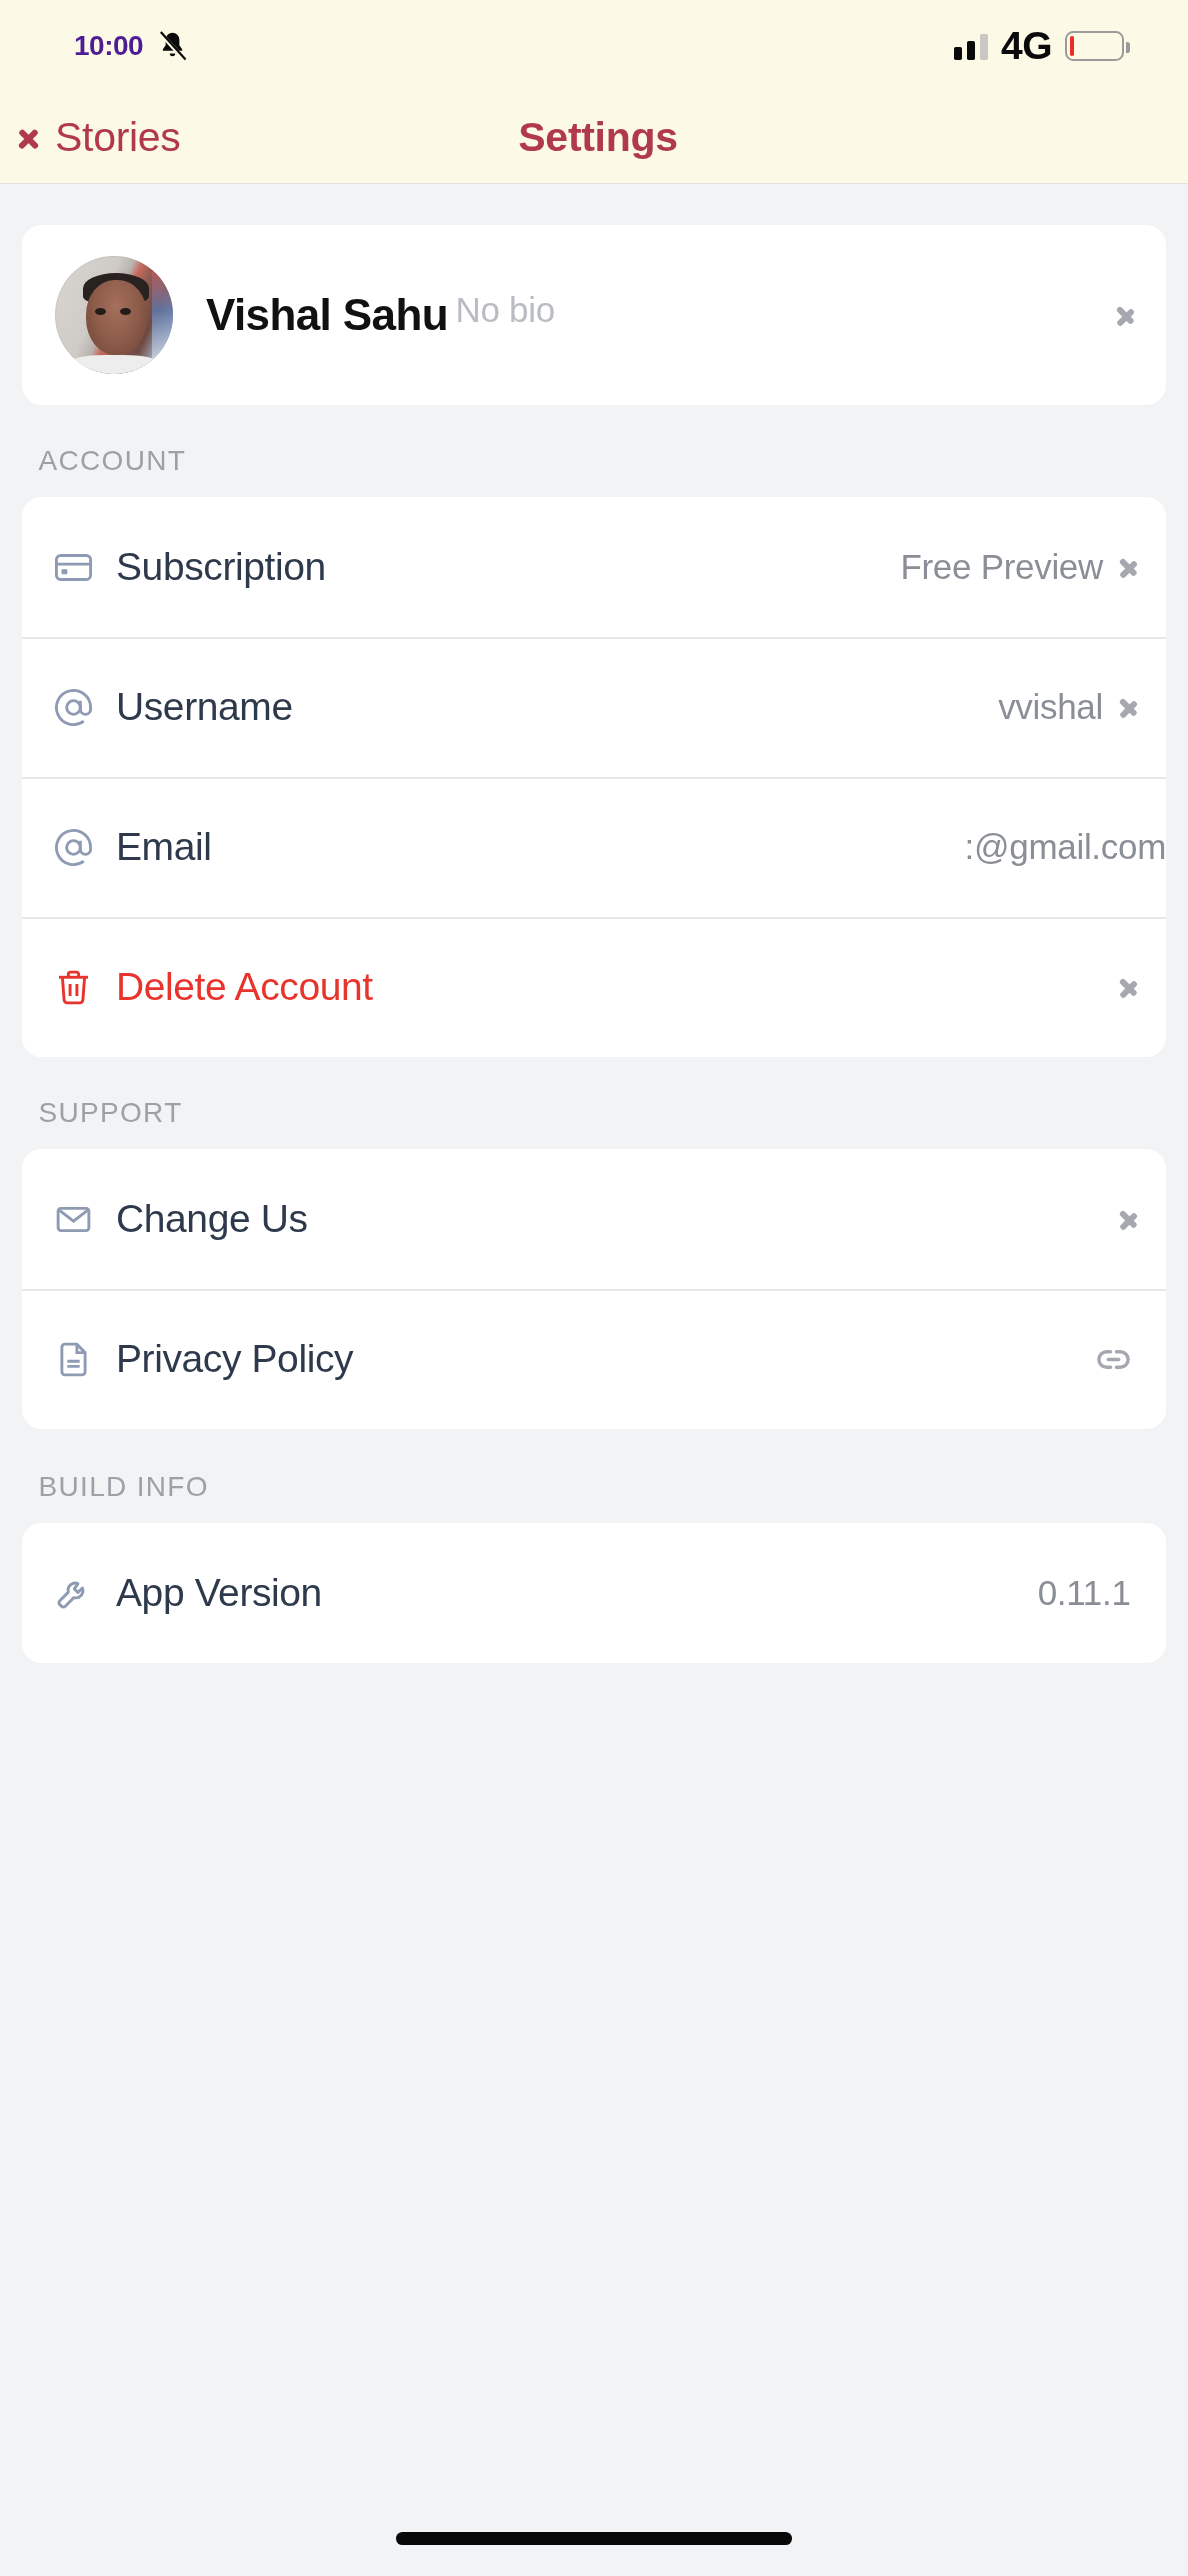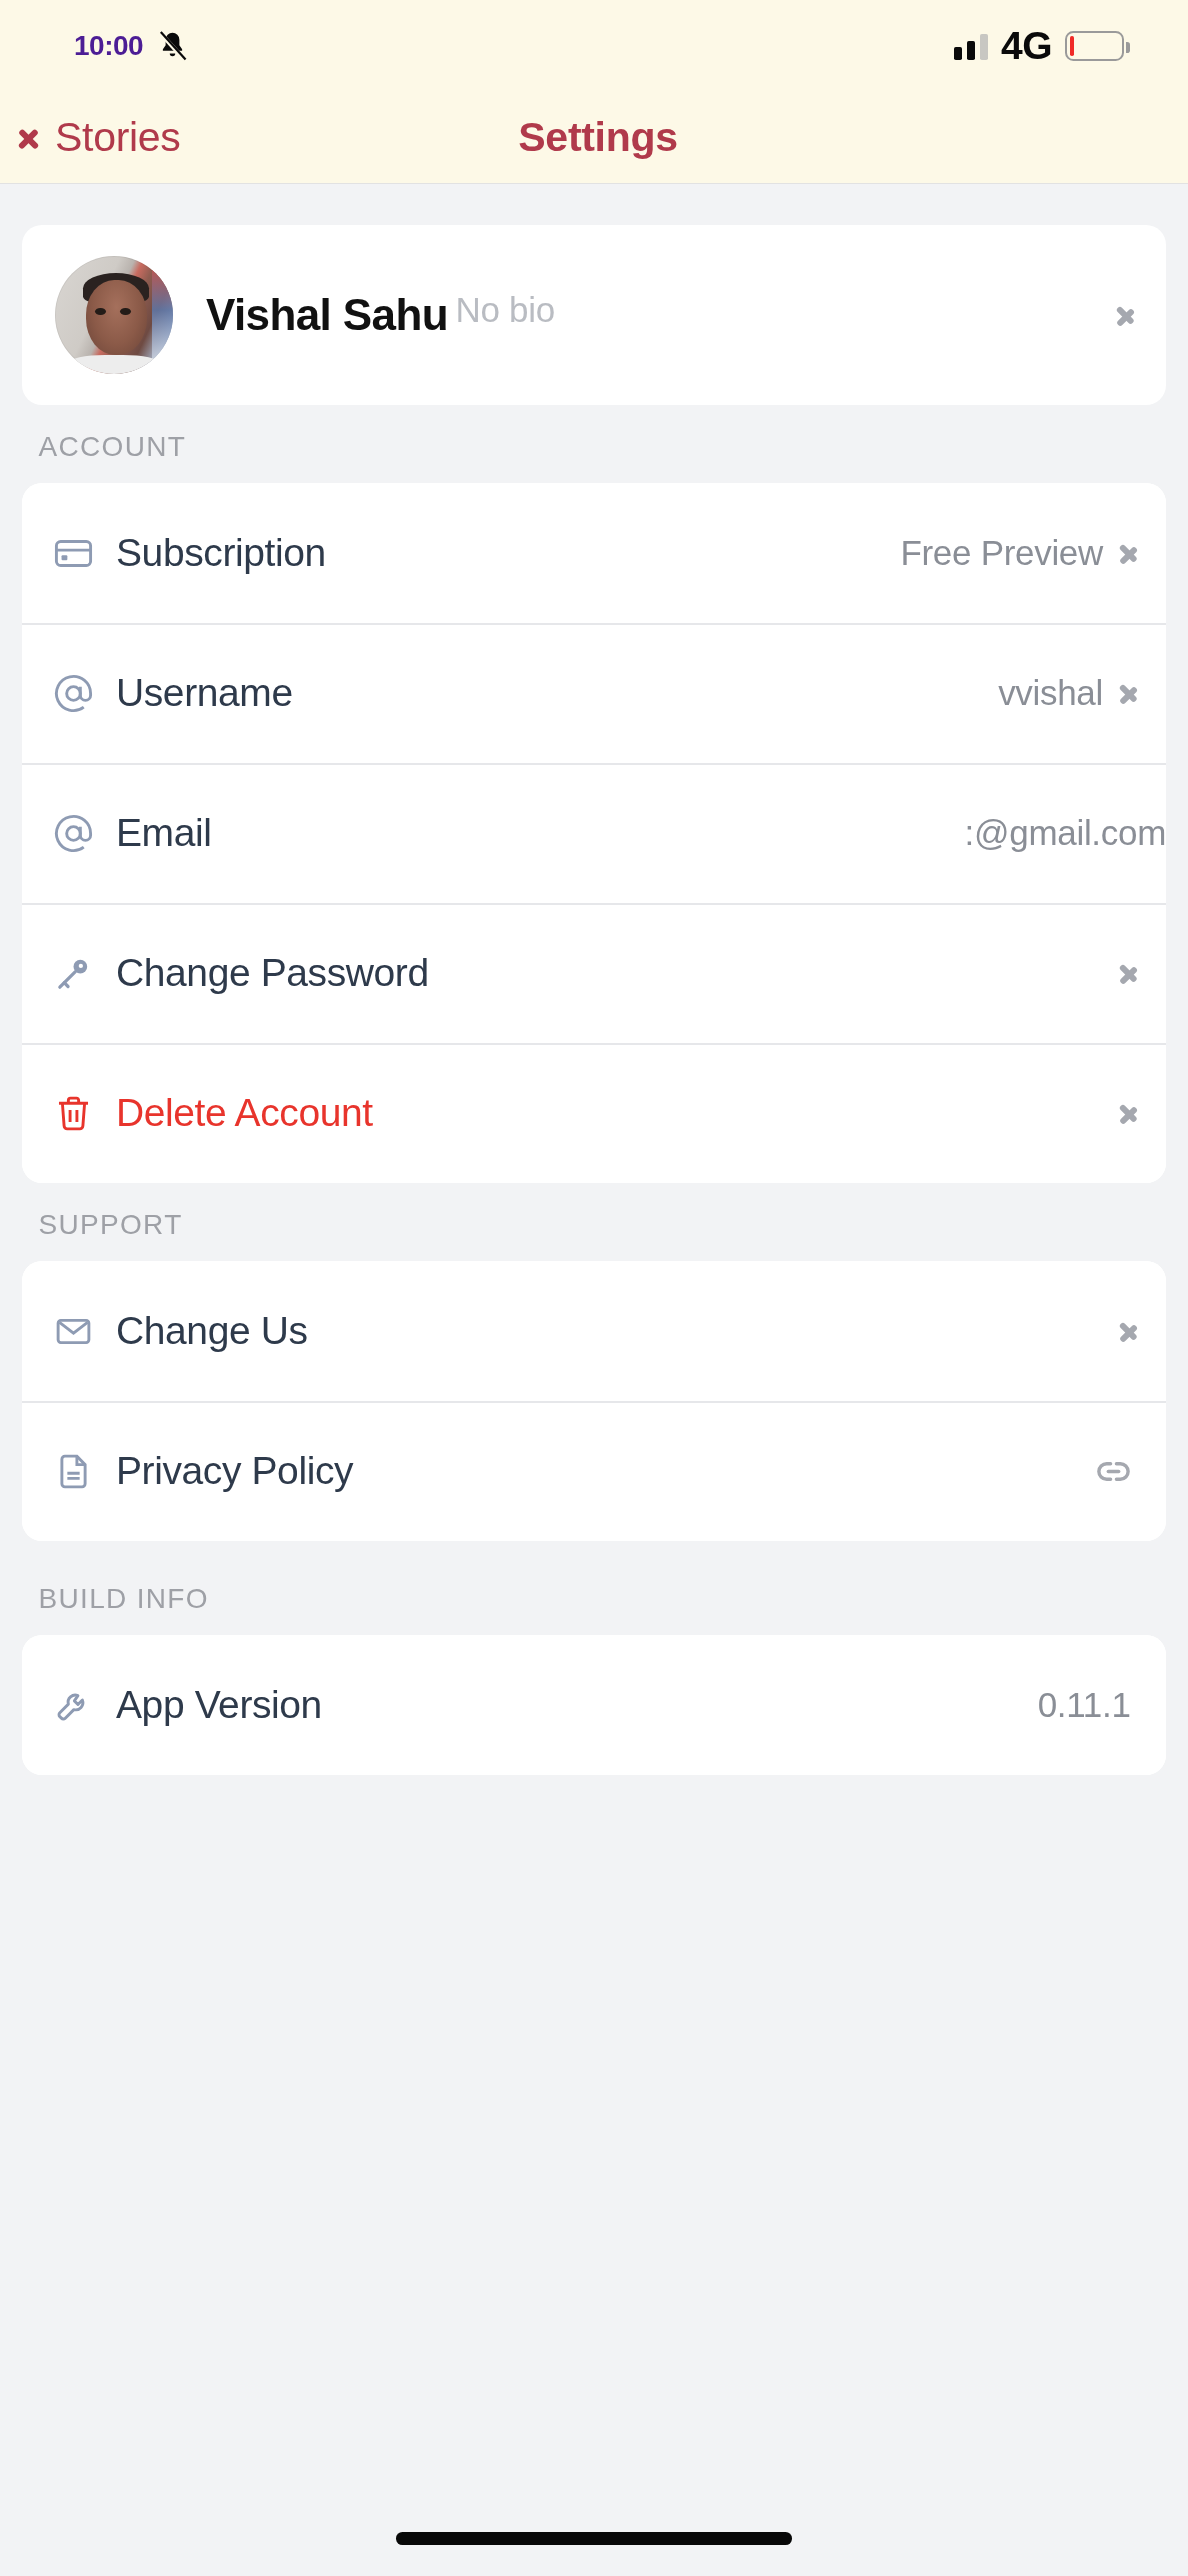--- a/index.html
+++ b/index.html
@@ -99,21 +99,21 @@
     background:linear-gradient(180deg,#C9554C 0%, #5E77A8 45%, #D8DCE4 100%);
     opacity:.85;
   }
   .profile-text { margin-left:33px; display:flex; flex-direction:row; gap:7.4px; }
   .profile-name { font-size:44px; font-weight:700; color:#111111; letter-spacing:-0.6px; }
   .profile-bio  { font-size:35px; color:#B9BCC2; letter-spacing:-0.3px; }
   .profile-chev { margin-left:auto; }
 
   .section-label {
     font-size:28px; color:#9EA0A6; letter-spacing:1.3px;
-    padding:0 0 0 16.6px; margin:26px 0 20px;
+    padding:0 0 0 16.6px; margin:40px 0 20px;
     text-transform:uppercase;
   }
   .section-label.tight { margin-top:42px; }
 
   .row {
     display:flex; align-items:center; min-height:140px;
     padding:0 28px 0 31px; cursor:pointer; position:relative;
     background:#FFFFFF;
   }
   .row + .row::before {
@@ -239,34 +239,20 @@
         <span class="row-icon">
           <svg width="41" height="41" viewBox="0 0 24 24" fill="none" stroke="#8E9BB3" stroke-width="1.7">
             <circle cx="12" cy="12" r="4"></circle>
             <path d="M16 8v5a3 3 0 0 0 6 0v-1a10 10 0 1 0-4 8"></path>
           </svg>
         </span>
         <span class="row-label">Email</span>
         <span class="row-value overflow">:@gmail.com</span>
       </div>
 
-      <div class="row">
-        <span class="row-icon">
-          <svg width="41" height="41" viewBox="0 0 24 24" fill="none" stroke="#8E9BB3" stroke-width="1.9">
-            <circle cx="16" cy="8" r="4" fill="#8E9BB3" stroke="none"></circle>
-            <circle cx="16.3" cy="7.6" r="1.25" fill="#FFFFFF" stroke="none"></circle>
-            <path d="M13.1 10.9 4 20" stroke-linecap="round"></path>
-            <path d="M6.6 17.4l2.2 2.2" stroke-linecap="round"></path>
-          </svg>
-        </span>
-        <span class="row-label">Change Password</span>
-        <span class="row-trail" style="margin-left:auto">
-            <span class="chev-r"></span>
-          </span>
-      </div>
 
       <div class="row">
         <span class="row-icon">
           <svg width="41" height="41" viewBox="0 0 24 24" fill="none" stroke="#E8342C" stroke-width="1.7">
             <path d="M3.5 6h17"></path>
             <path d="M9 6V4.2A1.2 1.2 0 0 1 10.2 3h3.6A1.2 1.2 0 0 1 15 4.2V6"></path>
             <path d="M5.5 6l1 13.2A1.8 1.8 0 0 0 8.3 21h7.4a1.8 1.8 0 0 0 1.8-1.8L18.5 6"></path>
             <path d="M10 10v7M14 10v7"></path>
           </svg>
         </span>

